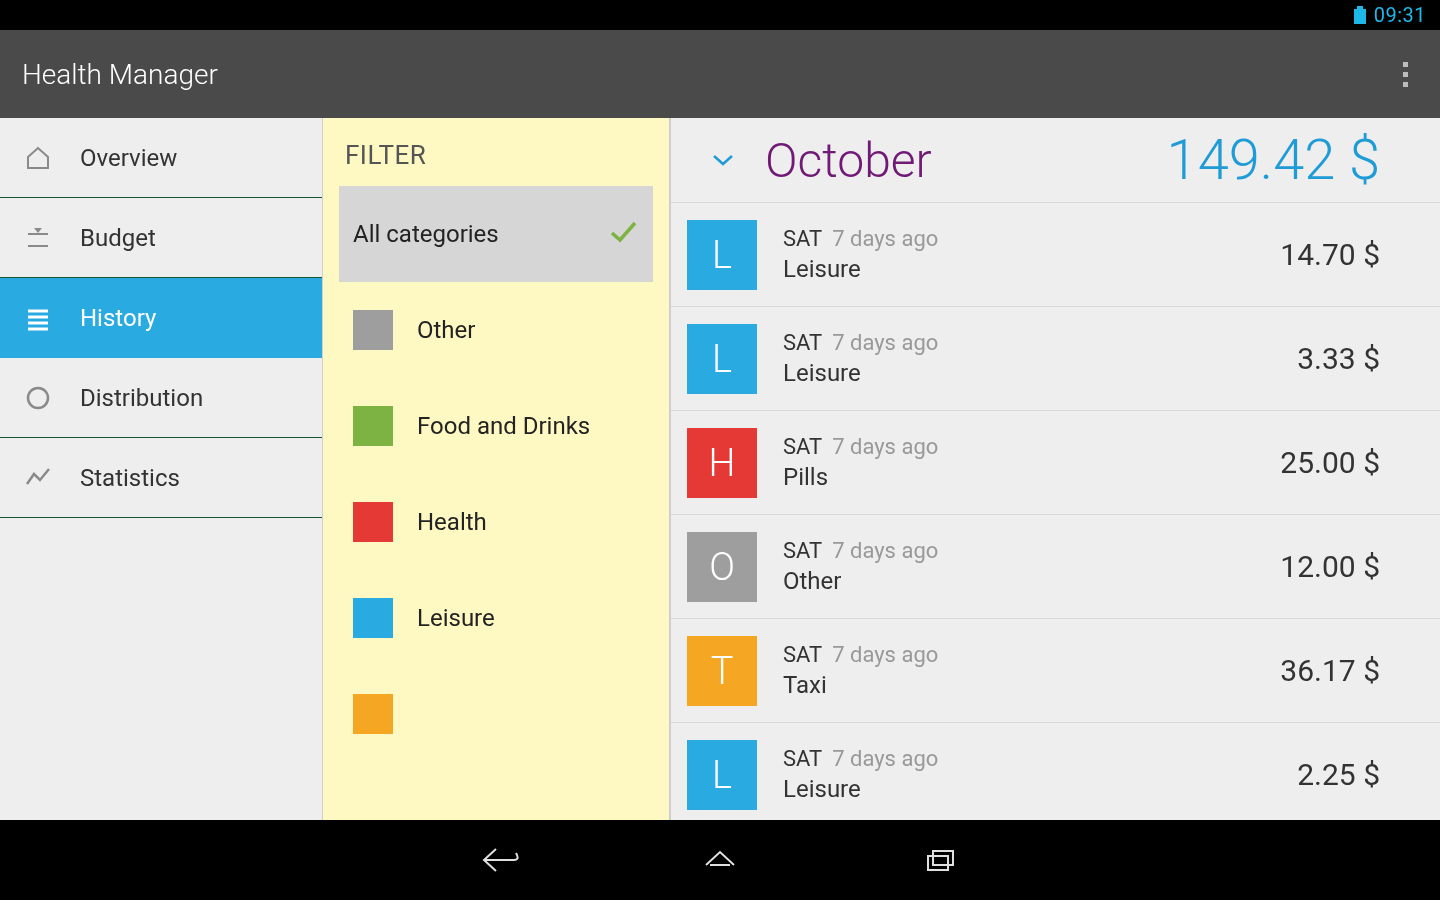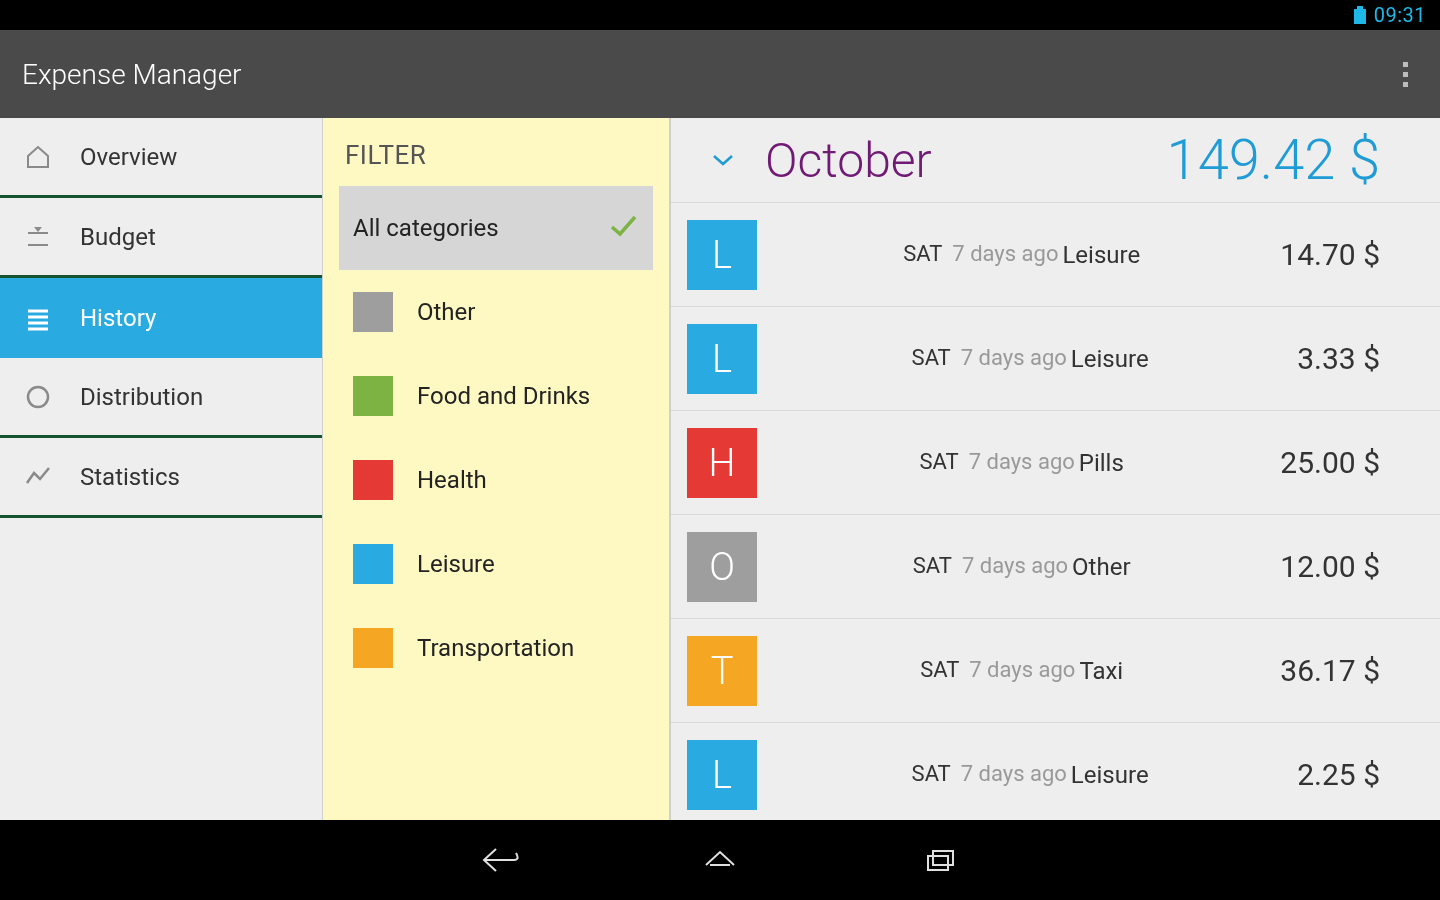--- a/index.html
+++ b/index.html
@@ -12,67 +12,67 @@
   .status-bar .time { color: #1eb8e8; font-size: 20px; letter-spacing: 0.5px; }
   
   .action-bar { height: 88px; background: #4a4a4a; display: flex; align-items: center; padding: 0 22px; justify-content: space-between; }
   .action-bar .title { color: #fff; font-size: 28px; font-weight: 300; }
   .action-bar .overflow { display: flex; flex-direction: column; gap: 5px; padding: 10px; cursor: pointer; }
   .action-bar .overflow span { width: 5px; height: 5px; background: #bdbdbd; display: block; }
   
   .content { height: 702px; background: #eeeeee; display: flex; }
   
   .sidebar { width: 322px; background: #eeeeee; display: flex; flex-direction: column; }
-  .sidebar-item { height: 80px; display: flex; align-items: center; padding: 0 24px; gap: 28px; border-bottom: 3px solid #14532d; cursor: pointer; }
+  .sidebar-item { height: 80px; display: flex; align-items: center; padding: 0 24px; gap: 28px; border-bottom: 1px solid #14532d; cursor: pointer; }
   .sidebar-item.active { background: #29aae1; color: #fff; border-bottom: none; }
   .sidebar-item .icon { width: 28px; height: 28px; display: flex; align-items: center; justify-content: center; flex-shrink: 0; }
   .sidebar-item .icon svg { width: 28px; height: 28px; stroke: #8a8a8a; fill: none; }
   .sidebar-item.active .icon svg { stroke: #fff; fill: #fff; }
   .sidebar-item .label { font-size: 24px; color: #333; }
   .sidebar-item.active .label { color: #fff; }
   
   .filter-panel { width: 349px; background: #fef9c3; border-left: 1px solid #cfcfcf; border-right: 2px solid #cfcfcf; padding: 22px 16px 0 16px; }
   .filter-title { font-size: 26px; color: #555; margin-bottom: 16px; margin-left: 6px; letter-spacing: 0.5px; }
-  .filter-item { height: 84px; display: flex; align-items: center; padding: 0 14px; gap: 24px; cursor: pointer; }
+  .filter-item { height: 96px; display: flex; align-items: center; padding: 0 14px; gap: 24px; cursor: pointer; }
   .filter-item.selected { background: #d6d6d6; }
   .filter-item .swatch { width: 40px; height: 40px; flex-shrink: 0; }
   .filter-item .flabel { font-size: 24px; color: #232323; flex: 1; }
   .filter-item .check svg { width: 32px; height: 32px; stroke: #7cb342; stroke-width: 3.5; fill: none; }
   
   .main-panel { flex: 1; background: #eeeeee; display: flex; flex-direction: column; }
   .month-header { height: 84px; display: flex; align-items: center; padding: 0 60px 0 32px; }
   .month-header .chev { width: 40px; display: flex; justify-content: center; cursor: pointer; }
   .month-header .chev svg { width: 22px; height: 14px; stroke: #1f9bd6; stroke-width: 2.5; fill: none; }
   .month-header .month { font-size: 48px; color: #701a75; font-weight: 300; margin-left: 22px; flex: 1; }
   .month-header .total { font-size: 56px; color: #1f9bd6; font-weight: 300; }
   
   .expense-list { flex: 1; overflow: hidden; }
   .expense-row { height: 104px; display: flex; align-items: center; padding: 0 60px 0 16px; border-top: 1px solid #d8d8d8; cursor: pointer; }
   .expense-row .badge { width: 70px; height: 70px; display: flex; align-items: center; justify-content: center; color: #fff; font-size: 38px; font-weight: 300; flex-shrink: 0; margin-right: 26px; }
-  .expense-row .meta { flex: 1; display: flex; flex-direction: row; justify-content: center; gap: 4px; }
+  .expense-row .meta { flex: 1; display: flex; flex-direction: column; justify-content: center; gap: 4px; }
   .expense-row .meta .line1 { font-size: 22px; color: #333; }
   .expense-row .meta .line1 .dayname { color: #333; }
   .expense-row .meta .line1 .ago { color: #999; margin-left: 10px; }
   .expense-row .meta .line2 { font-size: 24px; color: #333; }
   .expense-row .amount { font-size: 30px; color: #333; margin-left: 20px; }
   
   .nav-bar { height: 80px; background: #000; display: flex; align-items: center; justify-content: center; gap: 160px; }
   .nav-bar .navbtn { cursor: pointer; display: flex; align-items: center; justify-content: center; width: 60px; height: 40px; }
   .nav-bar .navbtn svg { stroke: #e0e0e0; fill: none; stroke-width: 2; }
 </style>
 </head>
 <body>
 
 <div class="status-bar">
   <span class="battery"></span>
   <span class="time">09:31</span>
 </div>
 
 <div class="action-bar">
-  <span class="title">Expense Manager</span>
+  <span class="title">Health Manager</span>
   <div class="overflow">
     <span></span>
       <span></span>
       <span></span>
   </div>
 </div>
 
 <div class="content">
 
   <div class="sidebar">
@@ -145,21 +145,20 @@
     <div class="filter-item">
       <span class="swatch" style="background:#e53935"></span>
       <span class="flabel">Health</span>
     </div>
     <div class="filter-item">
       <span class="swatch" style="background:#29aae1"></span>
       <span class="flabel">Leisure</span>
     </div>
     <div class="filter-item">
       <span class="swatch" style="background:#f5a623"></span>
-      <span class="flabel">Transportation</span>
     </div>
   </div>
 
   <div class="main-panel">
     <div class="month-header">
       <span class="chev">
         <svg viewBox="0 0 22 14">
             <polyline points="2,3 11,11 20,3"></polyline>
           </svg>
       </span>

